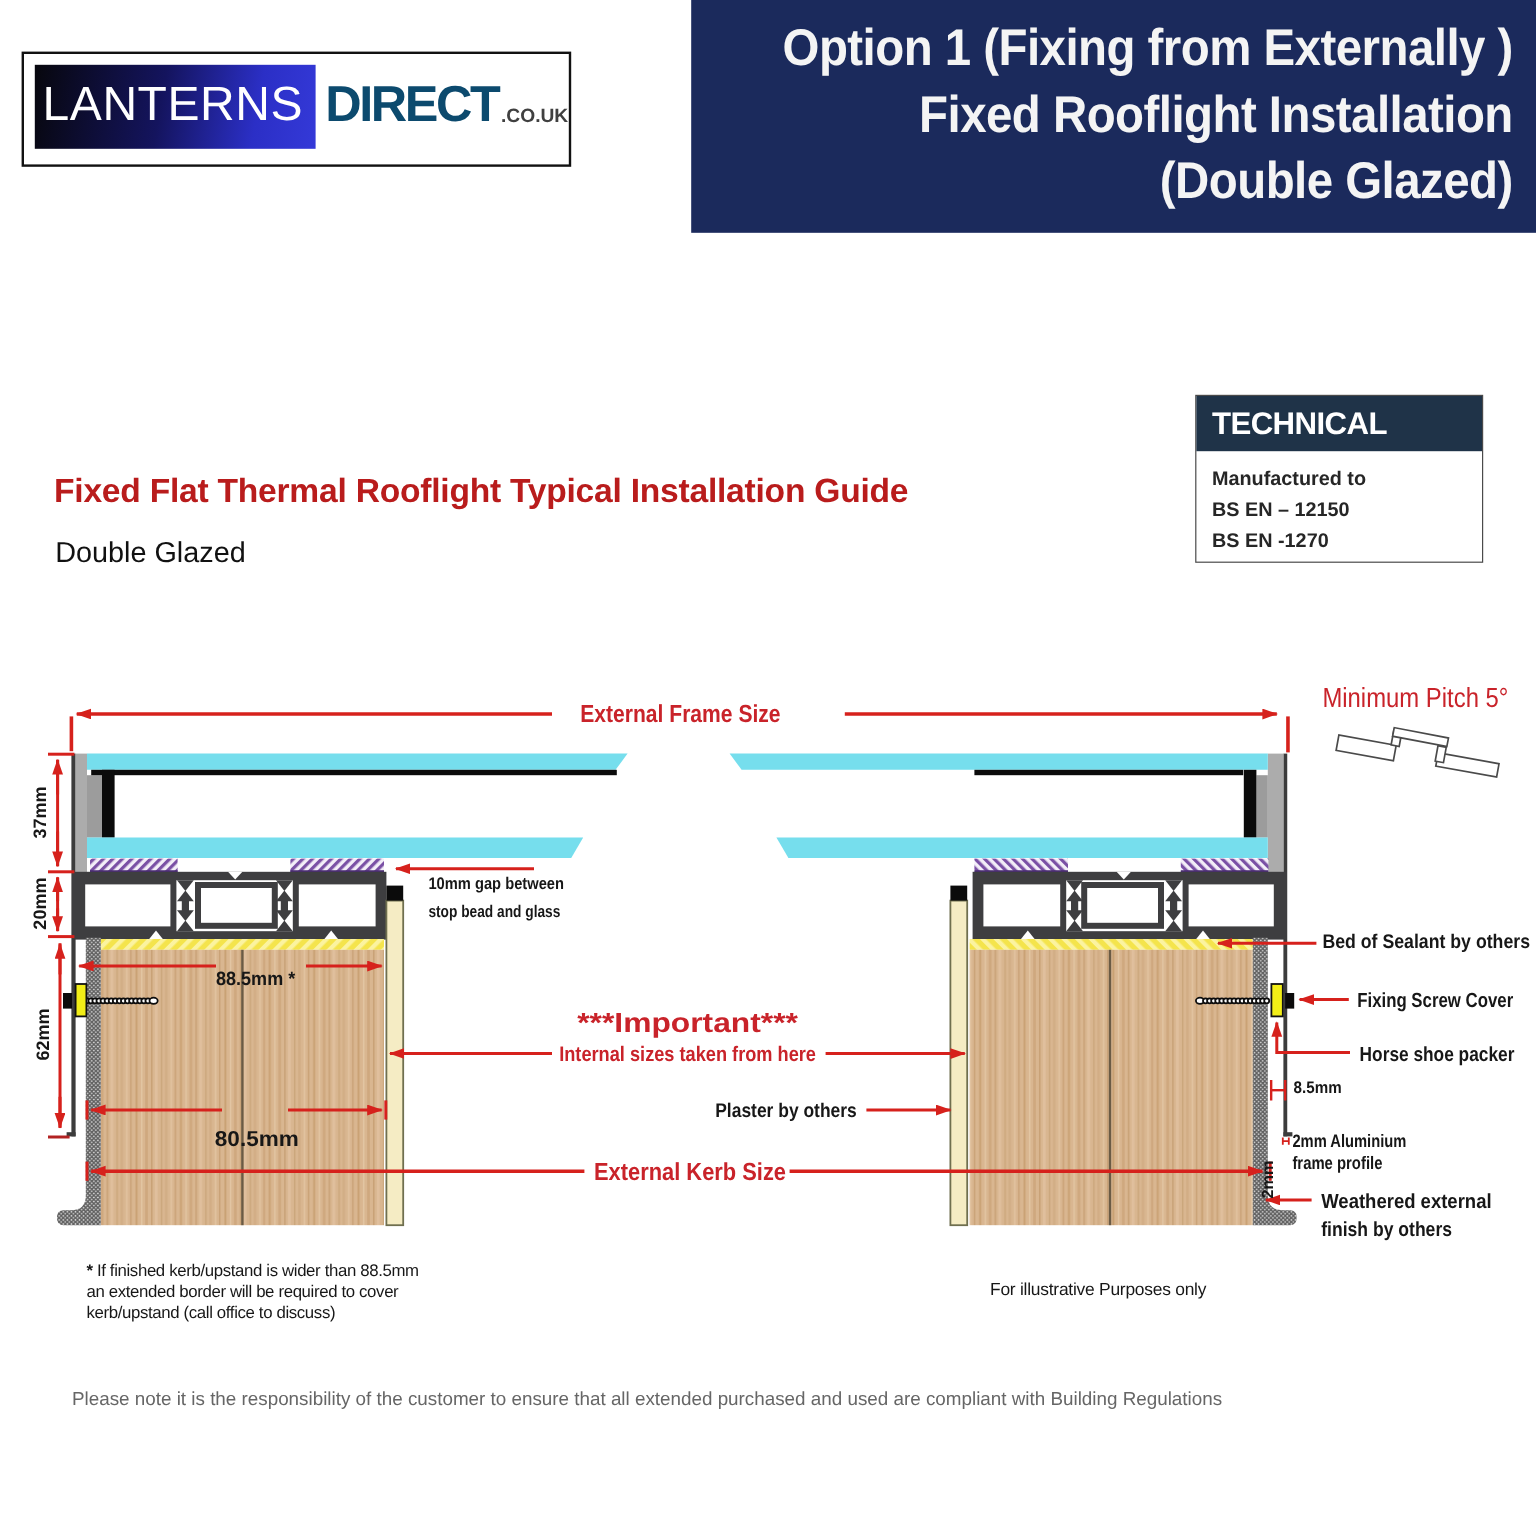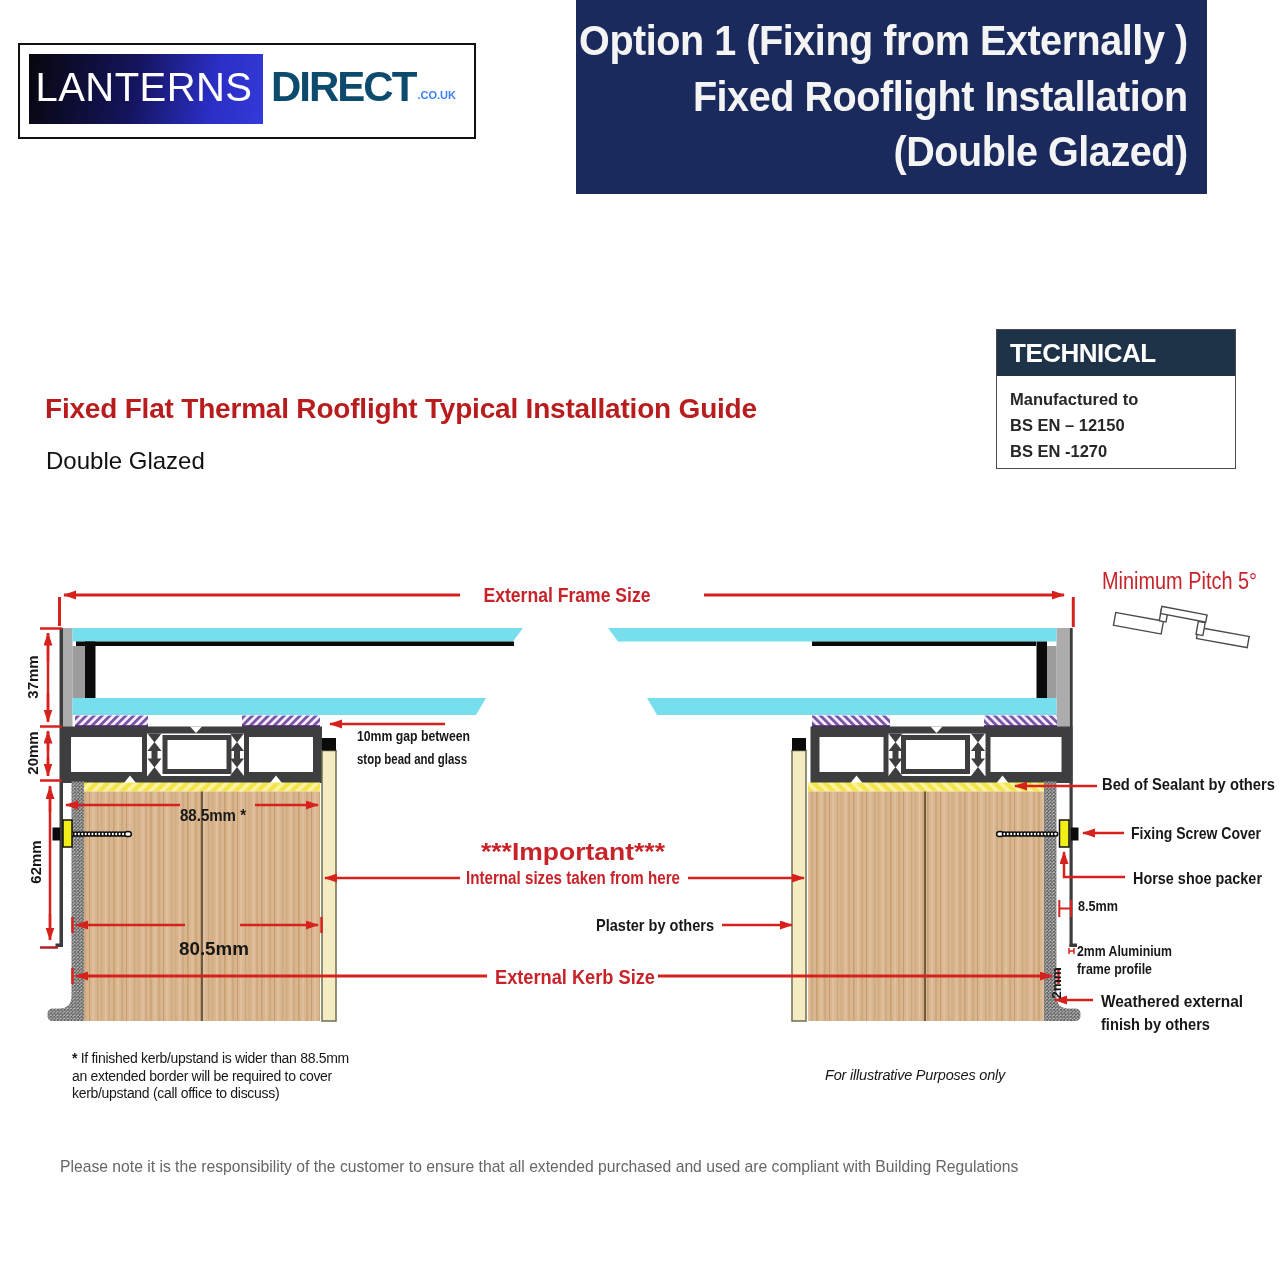--- a/index.html
+++ b/index.html
@@ -5,38 +5,38 @@
   html,body{margin:0;padding:0;background:#fff;}
   #page{position:relative;width:1280px;height:1280px;background:#fff;overflow:hidden;
         font-family:"Liberation Sans", sans-serif;}
   .abs{position:absolute;}
   
   #logobox{left:18px;top:43px;width:454px;height:92px;border:2.5px solid #111;background:#fff;}
   #logograd{left:8.5px;top:8.5px;width:234px;height:70px;
     background:linear-gradient(100deg,#07070d 0%,#14145e 45%,#2b2fc6 78%,#3439d8 100%);}
   #lanterns{left:15.5px;top:22px;color:#fff;font-size:40px;font-weight:400;letter-spacing:0.45px;line-height:1;}
   #direct{left:251px;top:20.5px;color:#0c4a6e;font-size:42px;font-weight:700;letter-spacing:-2px;line-height:1;}
-  #couk{left:397.5px;top:45px;color:#3b82f6;font-size:11px;font-weight:700;letter-spacing:0px;line-height:1;}
-  
-  #hdr{left:576px;top:0;width:631px;height:194px;background:#1b2a5c;color:#f4f4f4;}
+  #couk{left:397.5px;top:45px;color:#404040;font-size:16px;font-weight:700;letter-spacing:0px;line-height:1;}
+  
+  #hdr{left:576px;top:0;width:704px;height:194px;background:#1b2a5c;color:#f4f4f4;}
   #hdrin{position:absolute;right:0;top:13px;width:704px;text-align:right;padding-right:21px;box-sizing:border-box;
        font-size:43px;font-weight:700;line-height:55.5px;letter-spacing:-0.5px;
        transform:scaleX(0.92);transform-origin:right top;}
   
   #tech{left:996px;top:329px;width:240px;height:140px;border:1.5px solid #4a4a4a;box-sizing:border-box;background:#fff;padding-left:16px;}
   #techhdr{left:0;top:0;right:0;height:46px;background:#1f3348;color:#fff;font-size:26px;
      font-weight:700;line-height:47px;padding-left:13px;letter-spacing:-0.5px;}
   #techbody{left:13px;top:56px;font-size:16.5px;color:#262626;line-height:26px;font-weight:bold;}
   
   #title1{left:45px;top:393px;font-size:28px;font-weight:700;color:#b91c1c;letter-spacing:-0.2px;}
   #title2{left:46px;top:447px;font-size:24px;color:#111;}
   
   #fn{left:72px;top:1050px;font-size:14px;color:#171717;line-height:17.5px;letter-spacing:-0.3px;}
   #fn .ind{}
-  #illus{left:825px;top:1067px;font-size:14.5px;color:#171717;letter-spacing:-0.2px;font-style:italic;}
+  #illus{left:825px;top:1067px;font-size:14.5px;color:#171717;letter-spacing:-0.2px;}
   #note{left:60px;top:1158px;font-size:15.7px;color:#666;}
 </style>
 </head>
 <body>
 <div id="page">
   <div class="abs" id="logobox">
     <div class="abs" id="logograd"></div>
     <div class="abs" id="lanterns">LANTERNS</div>
     <div class="abs" id="direct">DIRECT</div>
     <div class="abs" id="couk">.CO.UK</div>

